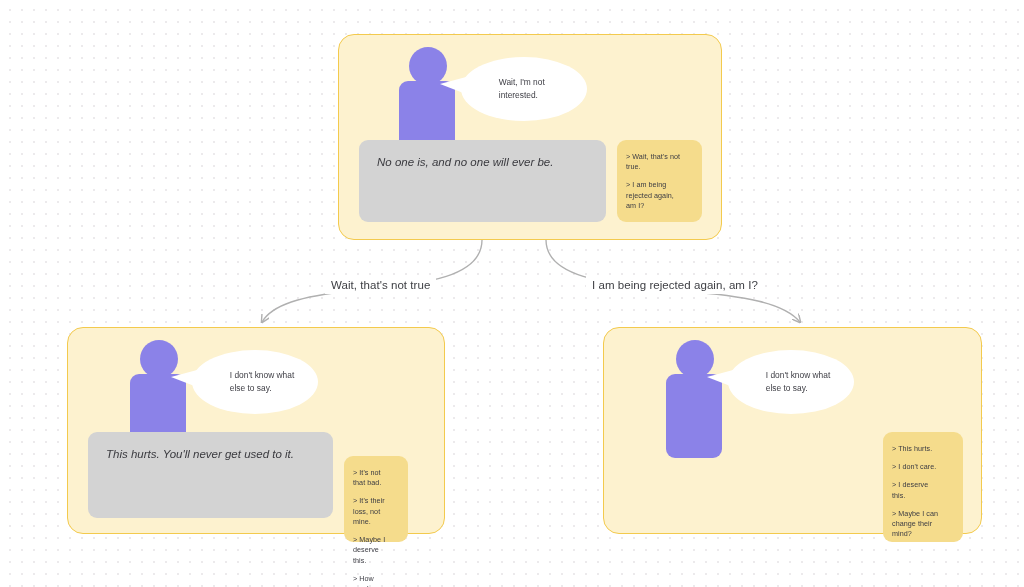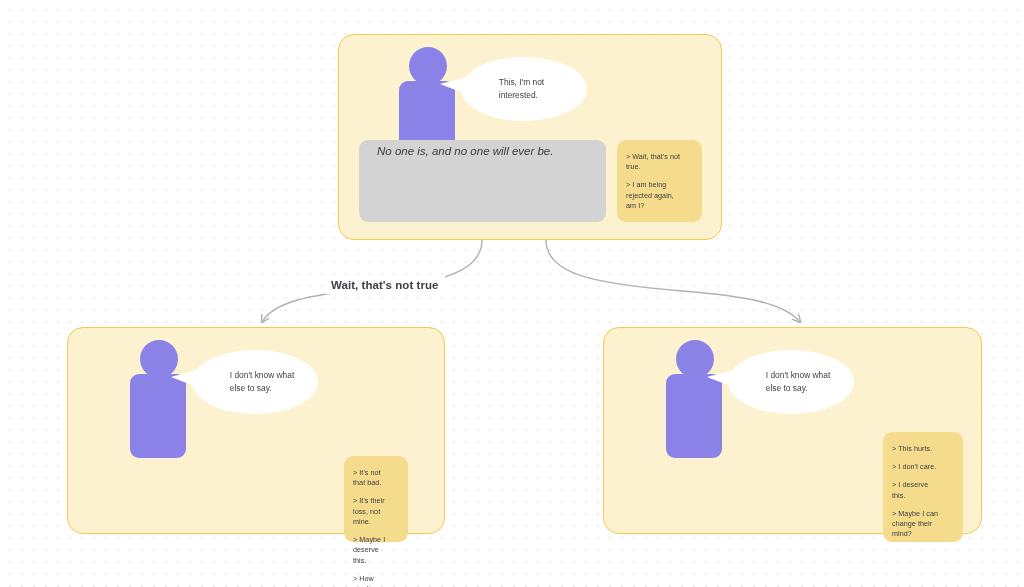--- a/index.html
+++ b/index.html
@@ -99,21 +99,21 @@
     box-sizing: border-box;
     background: #d3d3d3;
     border-radius: 9px;
     display: flex;
     align-items: flex-start;
   }
   .narration .narration-text {
     font-style: italic;
     font-size: 11.5px;
     color: #3a3a3f;
-    padding: 3px 18px;
+    padding: 14px 18px;
     line-height: 1.4;
   }
 
   
   .options {
     position: absolute;
     box-sizing: border-box;
     background: #f5dc8c;
     border-radius: 9px;
     padding: 12px 21px 10px 9px;
@@ -135,32 +135,33 @@
   <svg class="edges" viewBox="0 0 1024 587" width="1024" height="587">
     <defs>
       <marker id="arrow" viewBox="0 0 10 10" refX="8.5" refY="5" markerWidth="6.5" markerHeight="6.5" orient="auto-start-reverse">
         <path d="M 0 0 L 10 5 L 0 10" fill="none" stroke="#b0b0b0" stroke-width="1.6"></path>
       </marker>
     </defs>
     <path d="M 482 240 C 482 276, 430 284, 352 291 C 300 296, 272 305, 262 322" fill="none" stroke="#b0b0b0" stroke-width="1.35" marker-end="url(#arrow)"></path>
     <path d="M 546 240 C 546 276, 600 284, 682 291 C 746 296, 784 303, 800 322" fill="none" stroke="#b0b0b0" stroke-width="1.35" marker-end="url(#arrow)"></path>
   </svg>
 
-  <div class="edge-label" style="left:325px; top:276px;font-weight:bold;">Wait, that's not true</div>
+  <div class="edge-label" style="left:325px; top:276px;">Wait, that's not true</div>
+  <div class="edge-label" style="left:586px; top:276px;">I am being rejected again, am I?</div>
 
   <div class="node" style="left:338px; top:34px; width:384px; height:206px;">
 
     <div class="avatar" style="left:60px; top:12px; width:58px; height:118px;">
       <div class="head" style="left:10px; top:0px; width:38px; height:38px;"></div>
       <div class="body" style="left:0px; top:34px; width:56px; height:84px;"></div>
     </div>
 
     <div class="bubble" style="left:122px; top:22px; width:126px; height:64px;">
       <span class="tail"></span>
-      <div class="bubble-text">This, I'm not interested.</div>
+      <div class="bubble-text">Wait, I'm not interested.</div>
     </div>
 
     <div class="narration" style="left:20px; top:105px; width:247px; height:82px;">
       <div class="narration-text">No one is, and no one will ever be.</div>
     </div>
 
     <div class="options" style="left:278px; top:105px; width:85px; height:82px;">
       <div class="option">&gt; Wait, that's not true.</div>
       <div class="option">&gt; I am being rejected again, am I?</div>
     </div>
@@ -171,20 +172,23 @@
     <div class="avatar" style="left:62px; top:12px; width:58px; height:118px;">
       <div class="head" style="left:10px; top:0px; width:38px; height:38px;"></div>
       <div class="body" style="left:0px; top:34px; width:56px; height:84px;"></div>
     </div>
 
     <div class="bubble" style="left:124px; top:22px; width:126px; height:64px;">
       <span class="tail"></span>
       <div class="bubble-text">I don't know what else to say.</div>
     </div>
 
+    <div class="narration" style="left:20px; top:104px; width:245px; height:86px;">
+      <div class="narration-text">This hurts. You'll never get used to it.</div>
+    </div>
 
     <div class="options" style="left:276px; top:104px; width:64px; height:86px;margin-top:24px;">
       <div class="option">&gt; It's not that bad.</div>
       <div class="option">&gt; It's their loss, not mine.</div>
       <div class="option">&gt; Maybe I deserve this.</div>
       <div class="option">&gt; How can I change their mind?</div>
     </div>
   </div>
 
   <div class="node" style="left:603px; top:327px; width:379px; height:207px;">

